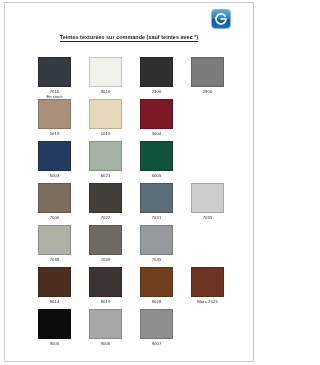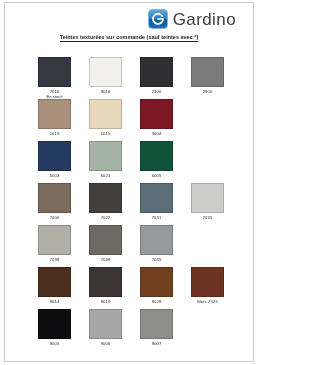--- a/index.html
+++ b/index.html
@@ -132,21 +132,20 @@
 <div id="page">
 
   <div id="page-frame"></div>
 
   <div id="header">
     <span id="logo-mark">
       <svg width="14" height="14" viewBox="0 0 14 14" aria-hidden="true">
         <path d="M11.2 4.2 A5 5 0 1 0 12 7 L7 7" fill="none" stroke="#ffffff" stroke-width="1.7" stroke-linecap="round"></path>
       </svg>
     </span>
-    <span id="logo-text">Gardino</span>
   </div>
 
   <div id="subtitle">
     <span>Teintes texturées sur commande (sauf teintes avec *)</span>
   </div>
 
   <div id="grid">
       <div class="swatch-row">
         <div class="swatch-cell">
           <div class="swatch-chip" style="background: rgb(51, 58, 65);"></div>

